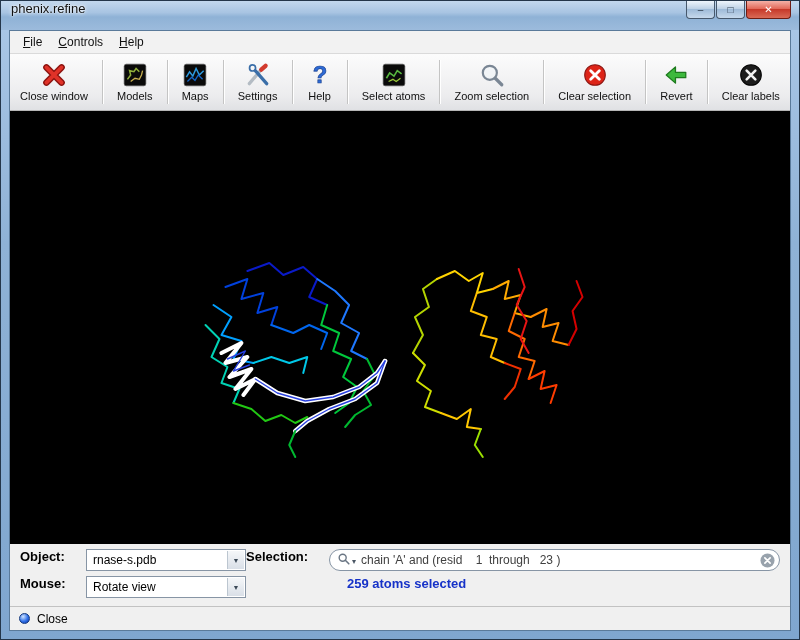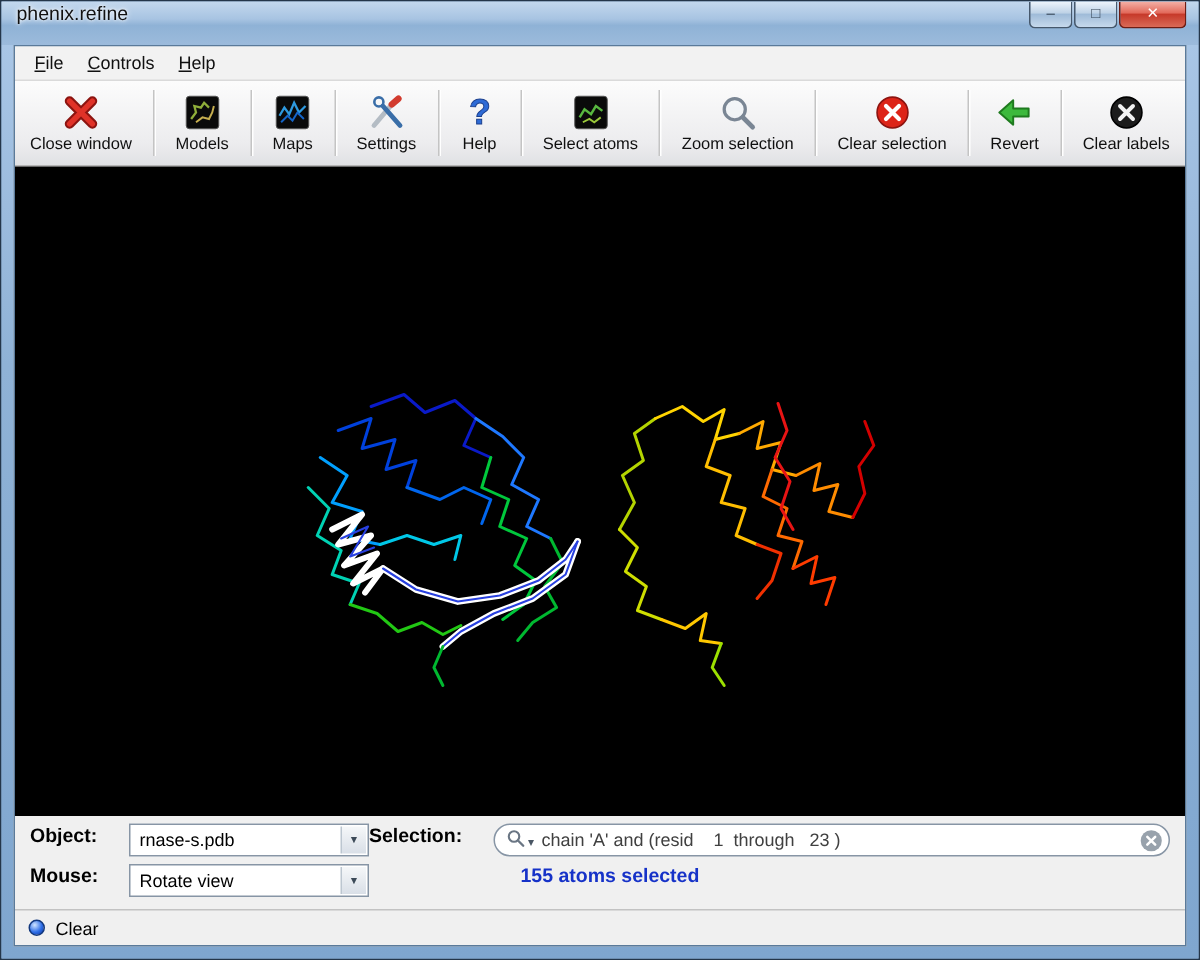--- a/index.html
+++ b/index.html
@@ -337,24 +337,24 @@
                 </svg>
             </span>
           </div>
         </div>
         <div class="crow">
           <span class="lab lab-w">Mouse:</span>
           <div class="combo">
             <span class="combo-text">Rotate view</span>
             <span class="arrow-btn">▼</span>
           </div>
-          <span class="atoms">155 atoms selected</span>
+          <span class="atoms">259 atoms selected</span>
         </div>
       </div>
 
       <div class="statusbar">
         <span class="led"></span>
-        <span>Clear</span>
+        <span>Close</span>
       </div>
 
     </div>
   </div>
 </div>
 
 </body></html>

